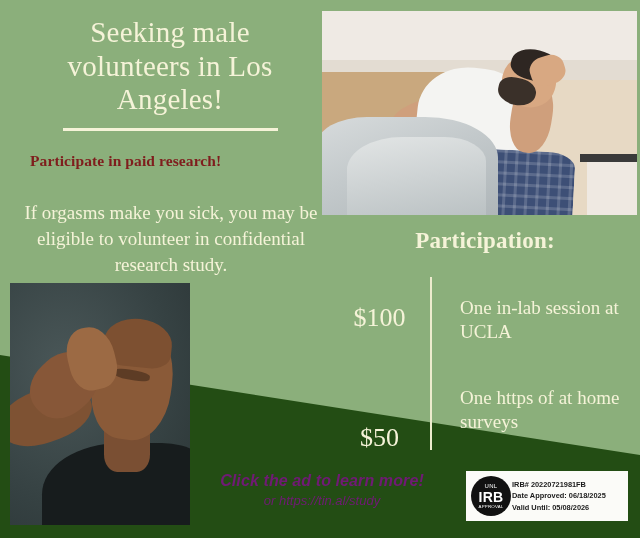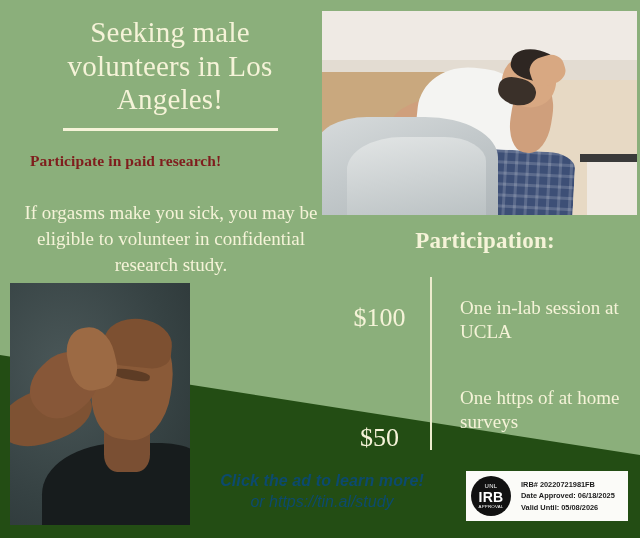--- a/index.html
+++ b/index.html
@@ -172,44 +172,44 @@
   }
   .pt-brow {
     position:absolute; left:58%; top:36%; width:20%; height:4%;
     background:#5d3c25; border-radius:40%;
     transform:rotate(10deg);
   }
 
   
   #cta {
     position:absolute; left:200px; top:472px; width:244px;
-    text-align:center; color:#0c4a6e;
+    text-align:center; color:#701a75;
     font-family:"Liberation Sans", sans-serif;
   }
   #cta-line1 { font-size:16px; font-weight:bold; font-style:italic; letter-spacing:.1px; }
-  #cta-line2 { font-size:16px; font-style:italic; margin-top:3px; }
+  #cta-line2 { font-size:13px; font-style:italic; margin-top:3px; }
 
   
   #irb {
     position:absolute; left:466px; top:471px; width:162px; height:50px;
     background:#FBFBF8;
     display:flex; align-items:center;
   }
   #irb-seal {
     width:40px; height:40px; margin-left:5px; flex:0 0 auto;
     border-radius:50%; background:#111;
     color:#fff; display:flex; flex-direction:column;
     align-items:center; justify-content:center;
     font-family:"Liberation Sans", sans-serif; line-height:1;
   }
   #irb-seal-top { font-size:6px; letter-spacing:.3px; }
   #irb-seal-mid { font-size:14px; font-weight:bold; letter-spacing:.3px; margin:1px 0; }
   #irb-seal-bot { font-size:4.4px; letter-spacing:.2px; }
   #irb-lines {
-    margin-left:10px; color:#1a1a1a;
+    margin-left:1px; color:#1a1a1a;
     font-family:"Liberation Sans", sans-serif;
     font-size:7.4px; font-weight:bold; line-height:1.55;
   }
 </style>
 </head>
 <body>
 
 <div id="ad">
 
   <div id="wedge"></div>

